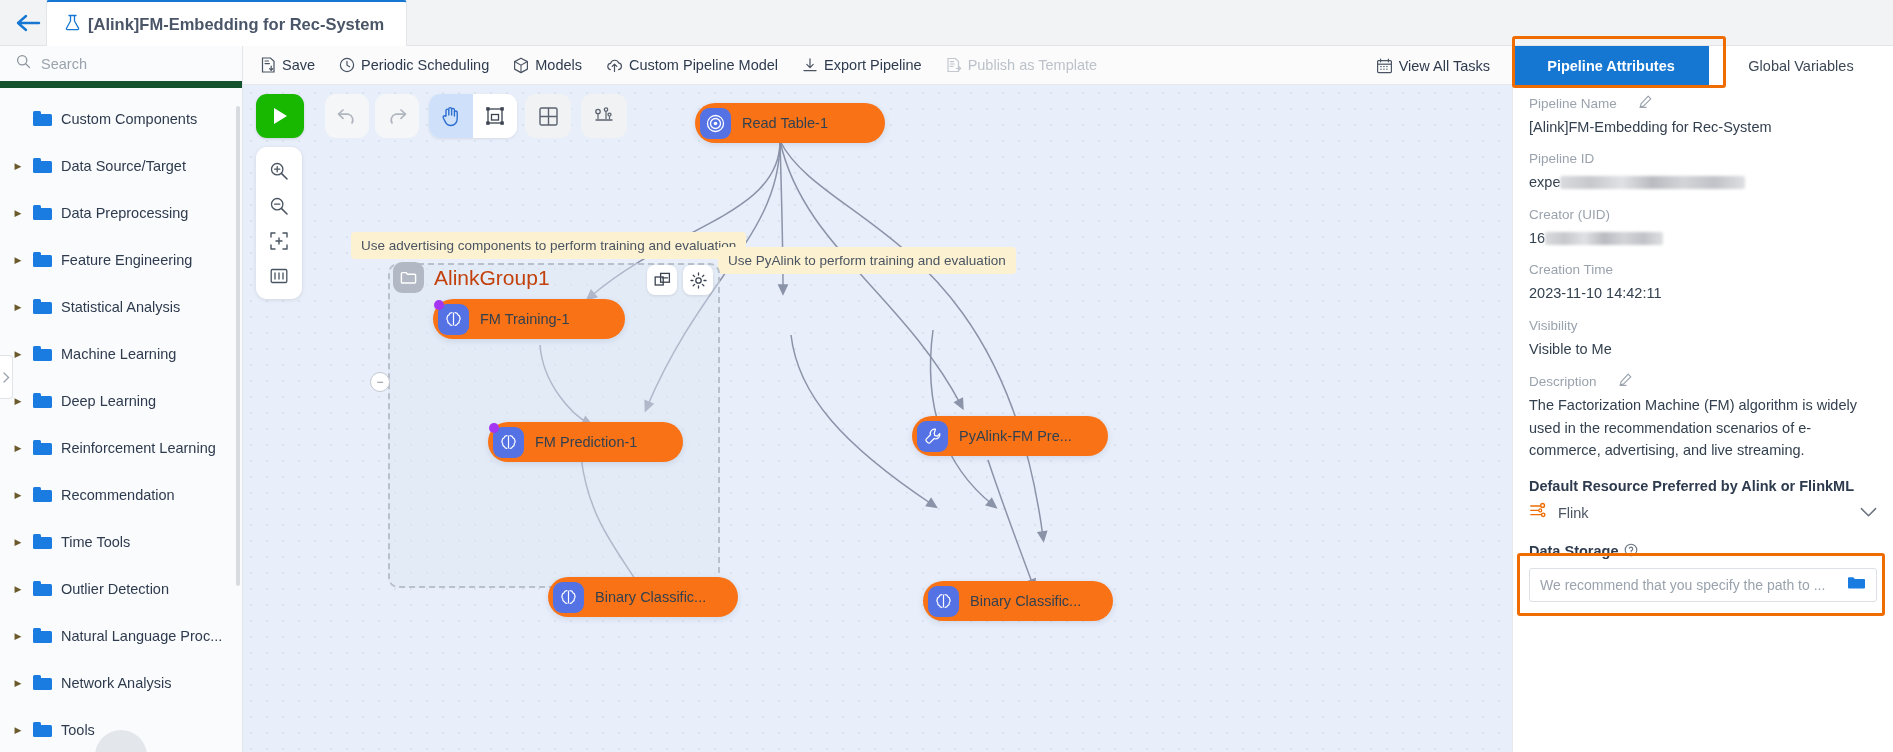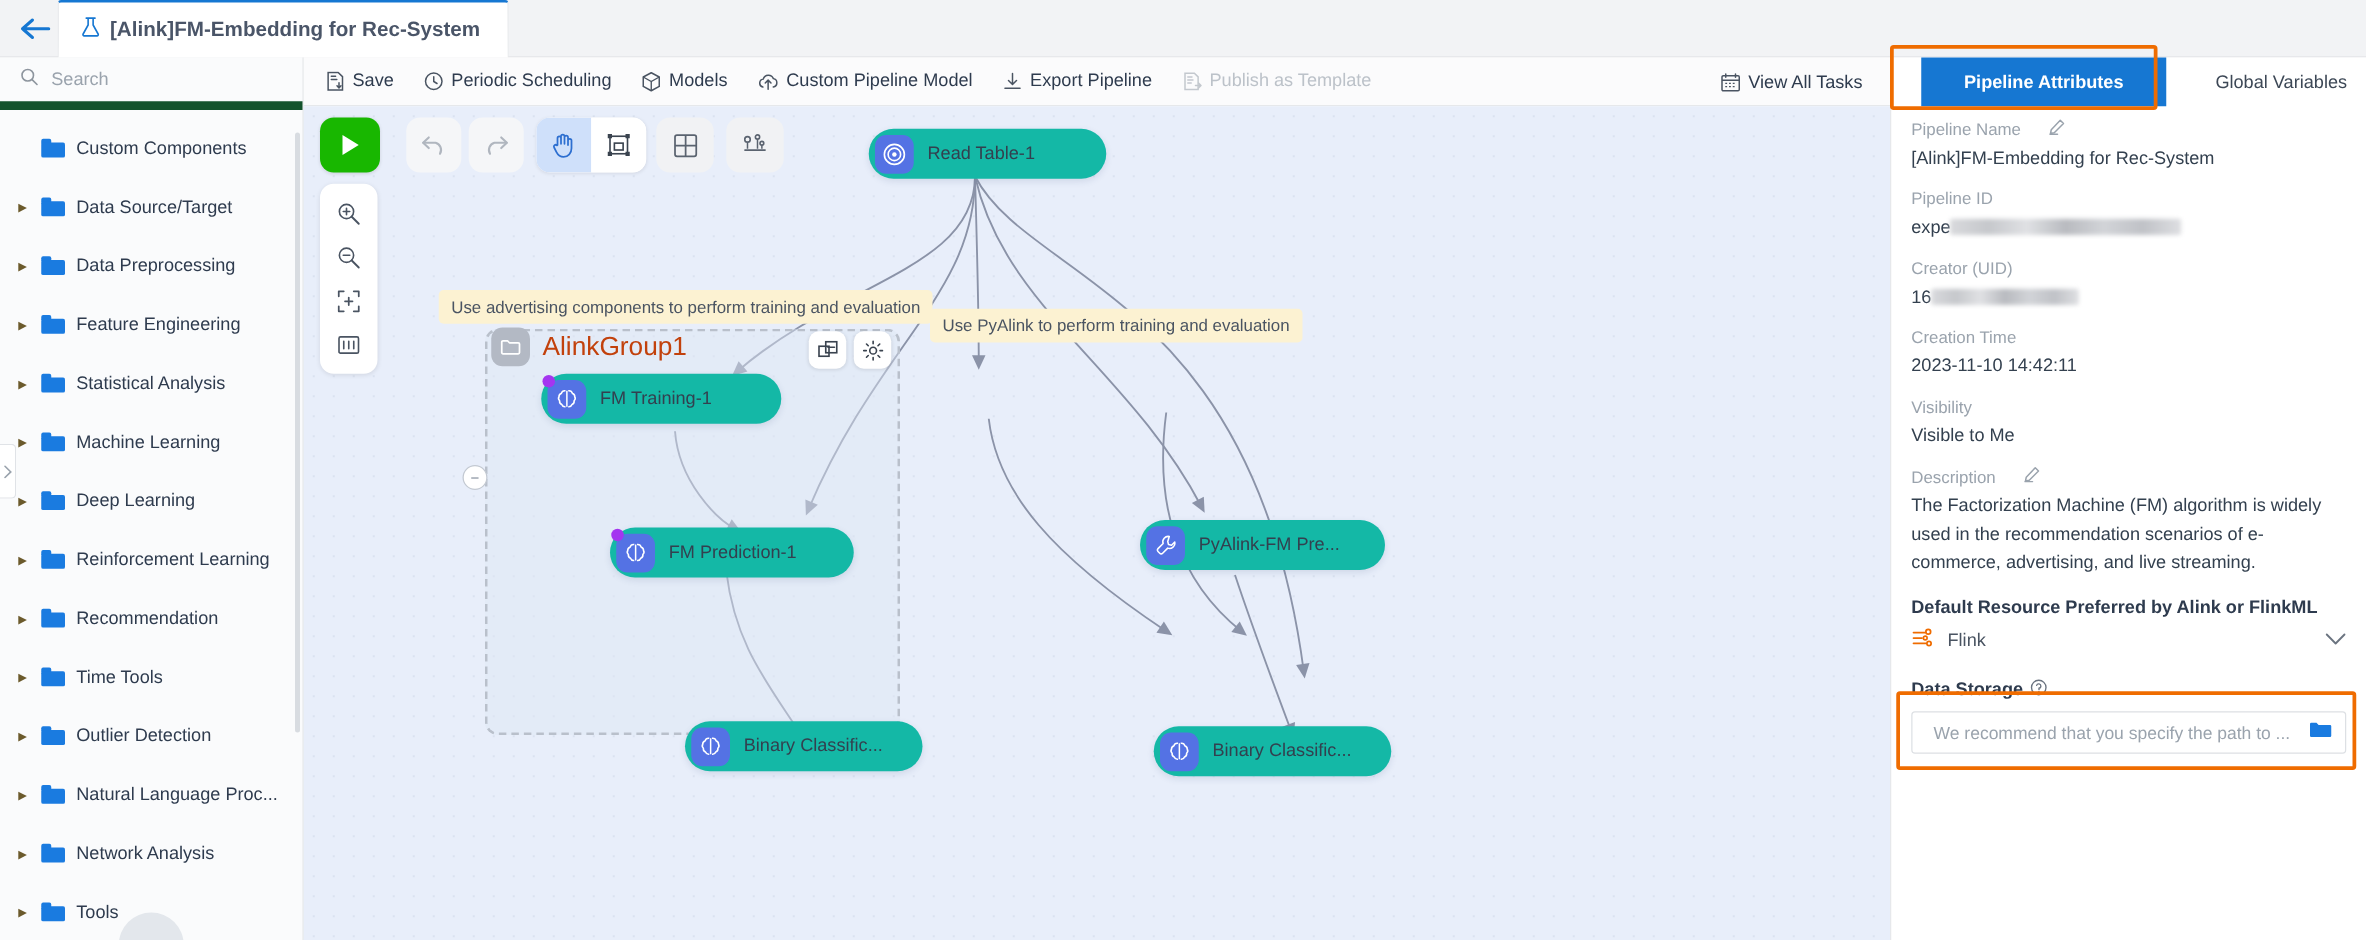--- a/index.html
+++ b/index.html
@@ -138,21 +138,21 @@
     background: #fff; border-radius: 11px; box-shadow: 0 1px 4px rgba(0,0,0,.1);
     display: flex; flex-direction: column; align-items: center; padding: 6px 0;
   }
   .zoom-stack .zb {
     width: 46px; height: 35px; display: flex; align-items: center;
     justify-content: center; cursor: pointer;
   }
 
   
   .node {
-    position: absolute; height: 40px; background: #14b8a6; border-radius: 20px;
+    position: absolute; height: 40px; background: #f97316; border-radius: 20px;
     display: flex; align-items: center; padding: 0 20px 0 5px; gap: 11px;
     box-shadow: 0 2px 6px rgba(40,60,110,.13); cursor: pointer;
   }
   .node .nicon {
     width: 31px; height: 31px; border-radius: 9px; background: #5472e4;
     display: flex; align-items: center; justify-content: center; flex: none;
     position: relative;
   }
   .node .nlabel { font-size: 14.5px; color: #33404f; white-space: nowrap; }
   .dot-badge {
@@ -189,21 +189,21 @@
   }
 
   
   .rpanel {
     position: absolute; left: 1512px; top: 46px; width: 381px; height: 706px;
     background: #fff; border-left: 1px solid #e6e8eb;
   }
   .rtabs { height: 39px; display: flex; align-items: stretch; }
   .rtab {
     display: flex; align-items: center; justify-content: center;
-    font-size: 14.5px; cursor: pointer; margin-left: 24px;
+    font-size: 14.5px; cursor: pointer;
   }
   .rtab.active { background: #1677d2; color: #fff; font-weight: bold; width: 196px; }
   .rtab.idle { color: #3d4856; flex: 1; }
   .rbody { padding: 10px 16px 0 16px; height: 667px; overflow: hidden; }
   .fld { margin-bottom: 13px; }
   .flabel {
     font-size: 13.5px; color: #9aa3ad; margin-bottom: 5px;
     display: flex; align-items: center; gap: 22px;
   }
   .fvalue { font-size: 14.5px; color: #33404f; line-height: 1.55; }
@@ -217,21 +217,21 @@
     pointer-events: none; z-index: 40;
   }
   .sel-field {
     border: none; padding: 0; margin-top: 2px;
     display: flex; align-items: center; gap: 10px; height: 34px; cursor: pointer;
   }
   .sel-field .sv { font-size: 14.5px; color: #4a5462; flex: 1; }
   .strong-label { font-size: 14.5px; font-weight: bold; color: #2e3b4e; }
   .ds-input {
     margin-top: 8px; height: 34px; border: 1px solid #dde0e4; border-radius: 3px;
-    display: flex; align-items: center; padding: 0 10px; gap: 8px; cursor: text; text-align: center;
+    display: flex; align-items: center; padding: 0 10px; gap: 8px; cursor: text;
   }
   .ds-input .ph { font-size: 14px; color: #9aa3ad; flex: 1; white-space: nowrap; overflow: hidden; }
 </style>
 </head>
 <body>
 
 <div id="app">
 
   <div class="titlebar">
     <div class="back-arrow">
@@ -517,21 +517,21 @@
       </div>
       <div class="zb">
         <svg width="20" height="20" viewBox="0 0 20 20">
           <rect x="2.2" y="3.5" width="15.6" height="13" rx="1.2" fill="none" stroke="#4a5462" stroke-width="1.3"></rect>
           <path d="M6 7 V13 M10 7 V13 M14 7 V13" stroke="#4a5462" stroke-width="1.3" stroke-linecap="round"></path>
         </svg>
       </div>
     </div>
 
     <div class="note" style="left:108px; top:147px;">Use advertising components to perform training and evaluation</div>
-    <div class="note" style="left:501px; top:162px;">Use PyAlink to perform training and evaluation</div>
+    <div class="note" style="left:475px; top:162px;">Use PyAlink to perform training and evaluation</div>
 
     <div class="group-box" style="left:145px; top:178px; width:332px; height:325px;"></div>
     <div class="group-head" style="left:150px; top:177px;">
       <span class="gicon">
         <svg width="17" height="15" viewBox="0 0 17 15">
           <path d="M1.4 3.6 a1 1 0 0 1 1-1 H6 l1.5 1.6 H14.6 a1 1 0 0 1 1 1 V12 a1 1 0 0 1-1 1 H2.4 a1 1 0 0 1-1-1 Z" fill="none" stroke="#fff" stroke-width="1.4" stroke-linejoin="round"></path>
         </svg>
       </span>
       <span class="glabel">AlinkGroup1</span>
     </div>

